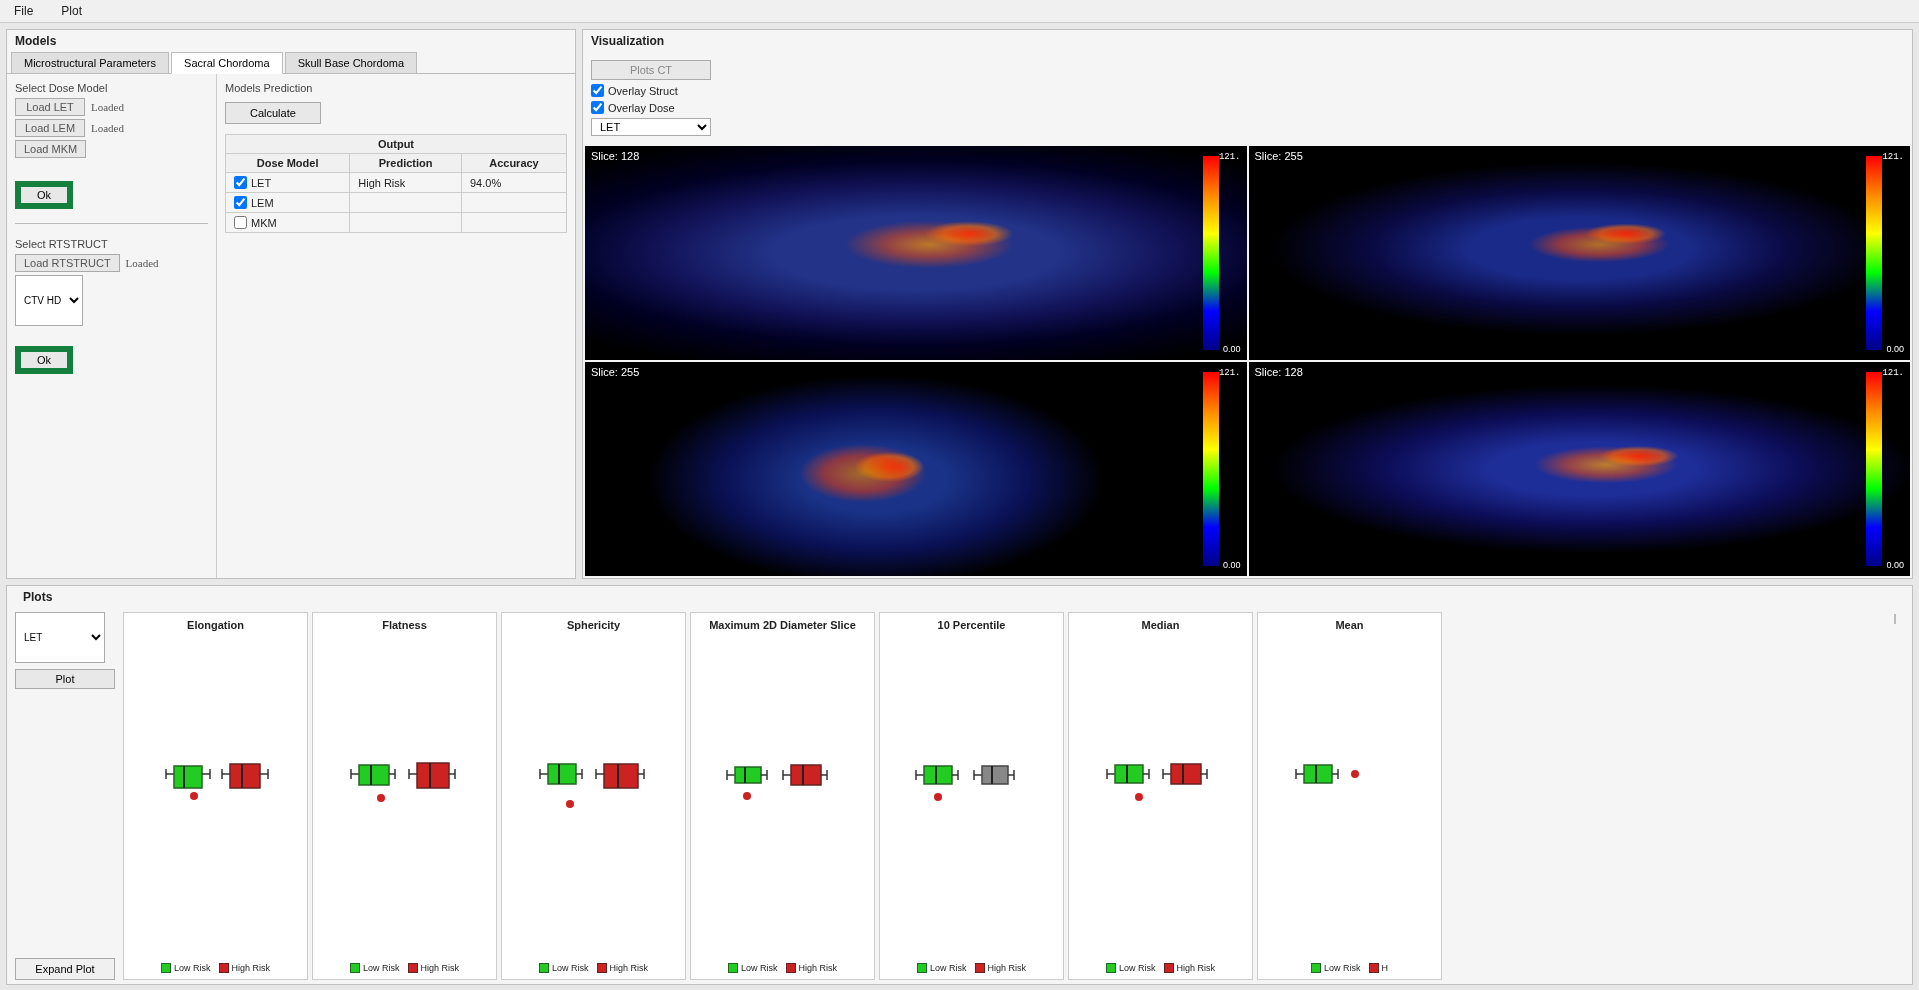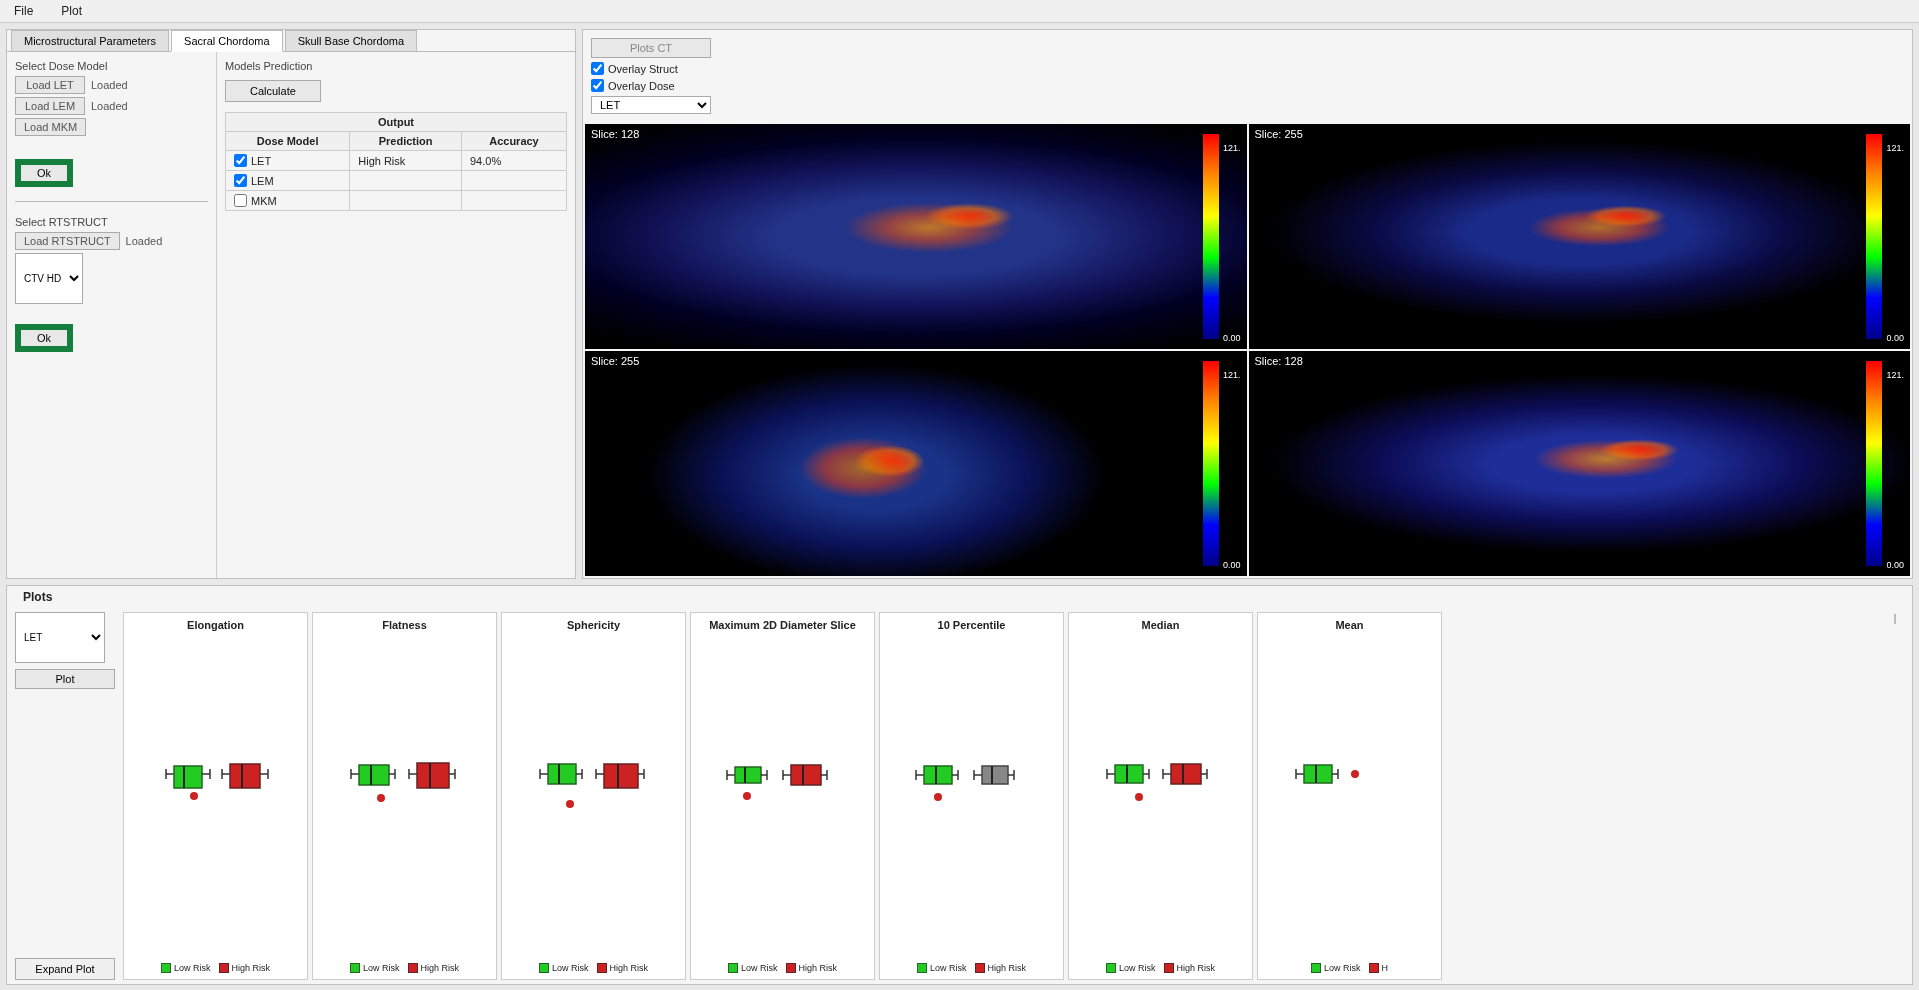--- a/index.html
+++ b/index.html
@@ -95,21 +95,21 @@
     }
     .load-btn {
       background: #e8e8e8;
       border: 1px solid #aaa;
       padding: 2px 8px;
       font-size: 11px;
       cursor: pointer;
       min-width: 70px;
       color: #555;
     }
-    .loaded-text { color: #555; font-size: 11px; }
+    .loaded-text { color: #555; font-size: 11px; font-family: Liberation Serif, serif; }
     .ok-btn {
       background: #e8e8e8;
       border: 6px solid #15803d;
       padding: 2px 16px;
       font-size: 11px;
       cursor: pointer;
       margin-top: 20px;
     }
     .separator { border-top: 1px solid #bbb; margin: 6px 0; }
     .select-dropdown {
@@ -226,24 +226,25 @@
       right: 28px;
       top: 10px;
       bottom: 10px;
       width: 16px;
       background: linear-gradient(to bottom, #ff0000, #ff8800, #ffff00, #00ff00, #0000ff, #000088);
       z-index: 2;
     }
     .colorbar-max {
       position: absolute;
       right: 6px;
-      top: 19px;
+      top: 6px;
       color: white;
       font-size: 9px;
       z-index: 3;
+      font-family: Liberation Mono, monospace;
     }
     .colorbar-min {
       position: absolute;
       right: 6px;
       bottom: 6px;
       color: white;
       font-size: 9px;
       z-index: 3;
     }
     
@@ -370,20 +371,21 @@
 <div class="menubar">
   <span>File</span>
   <span>Plot</span>
 </div>
 
 <div class="main-layout">
 
   <div class="top-row">
 
     <div class="models-panel">
+      <div class="panel-title">Models</div>
       <div class="tabs-row">
         <button class="tab-btn">Microstructural Parameters</button>
         <button class="tab-btn active">Sacral Chordoma</button>
         <button class="tab-btn">Skull Base Chordoma</button>
       </div>
       <div class="tab-content">
 
         <div class="left-sidebar">
           <div>
             <div class="section-label">Select Dose Model</div>
@@ -461,20 +463,21 @@
                 <td></td>
                 <td></td>
               </tr>
             </tbody>
           </table>
         </div>
       </div>
     </div>
 
     <div class="visualization-panel">
+      <div class="panel-title">Visualization</div>
       <div class="vis-header">
         <div class="vis-controls">
           <button class="render-btn">Plots CT</button>
           <div class="checkbox-row">
             <input type="checkbox" checked="" style="">
             <span>Overlay Struct</span>
           </div>
           <div class="checkbox-row">
             <input type="checkbox" checked="" style="">
             <span>Overlay Dose</span>

